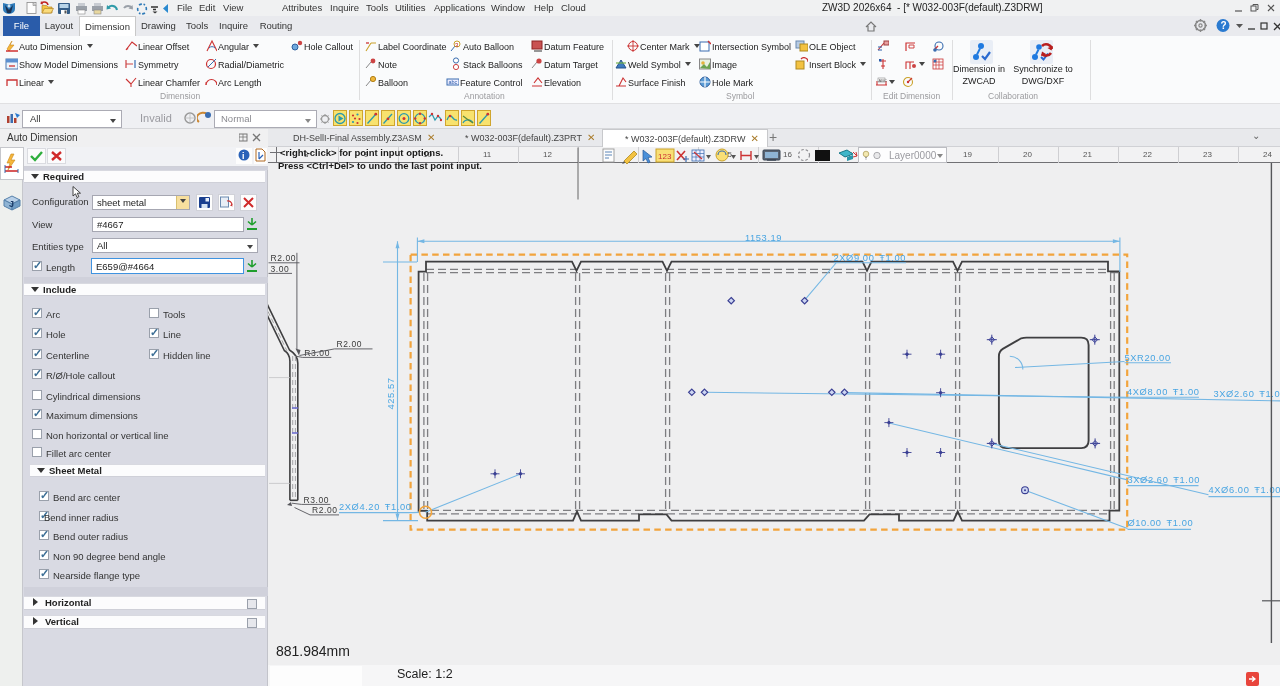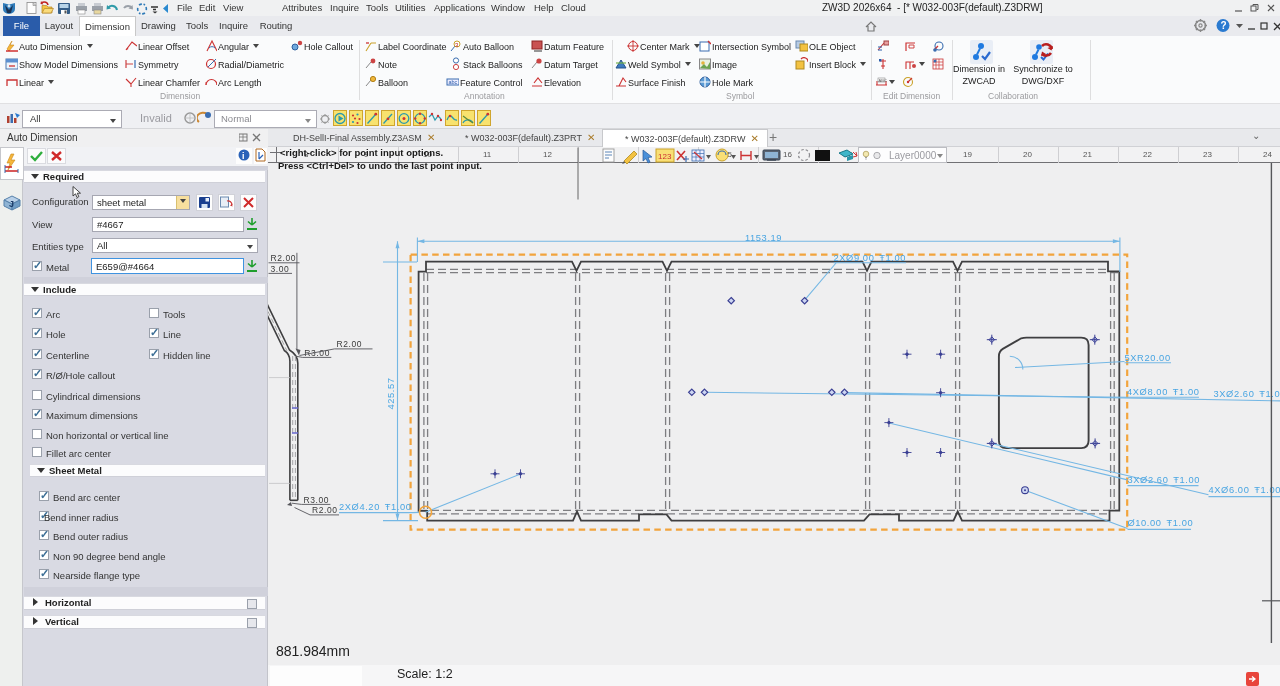--- a/index.html
+++ b/index.html
@@ -473,21 +473,21 @@
   <svg style="position:absolute; left:246px; top:88px;" width="12" height="14">
       <path d="M6 1 v7 M6 8 l-4-3.5 M6 8 l4-3.5" stroke="#1f9e2c" stroke-width="1.6" fill="none"></path>
       <path d="M1 11 h10 v2 h-10 z" fill="#1f9e2c"></path>
     </svg>
   <div class="plabel" style="left:32px; top:112px;">Entities type</div>
   <div class="field" style="left:92px; top:109px; width:166px; height:15px;">
       <span style="position:absolute; left:4px; top:0px;">All</span>
       <span class="caret" style="position:absolute; right:4px; top:6px;"></span>
     </div>
   <div class="cb on" style="left:32px; top:132px;"></div>
-  <div class="plabel" style="left:46px; top:132.5px;">Metal</div>
+  <div class="plabel" style="left:46px; top:132.5px;">Length</div>
   <div class="field" style="left:91px; top:129px; width:153px; height:16px; border:1.5px solid #3f93e0;">
       <span style="position:absolute; left:4px; top:0.5px;">E659@#4664</span>
     </div>
   <svg style="position:absolute; left:246px; top:130px;" width="12" height="14">
       <path d="M6 1 v7 M6 8 l-4-3.5 M6 8 l4-3.5" stroke="#1f9e2c" stroke-width="1.6" fill="none"></path>
       <path d="M1 11 h10 v2 h-10 z" fill="#1f9e2c"></path>
     </svg>
   <div style="position:absolute; left:24px; top:148px; width:244px; height:6px; background:#d0d1db;"></div>
     <div class="band" style="top:154px; height:13px;"><span class="tri" style="vertical-align:1px;"></span>Include</div>
 

